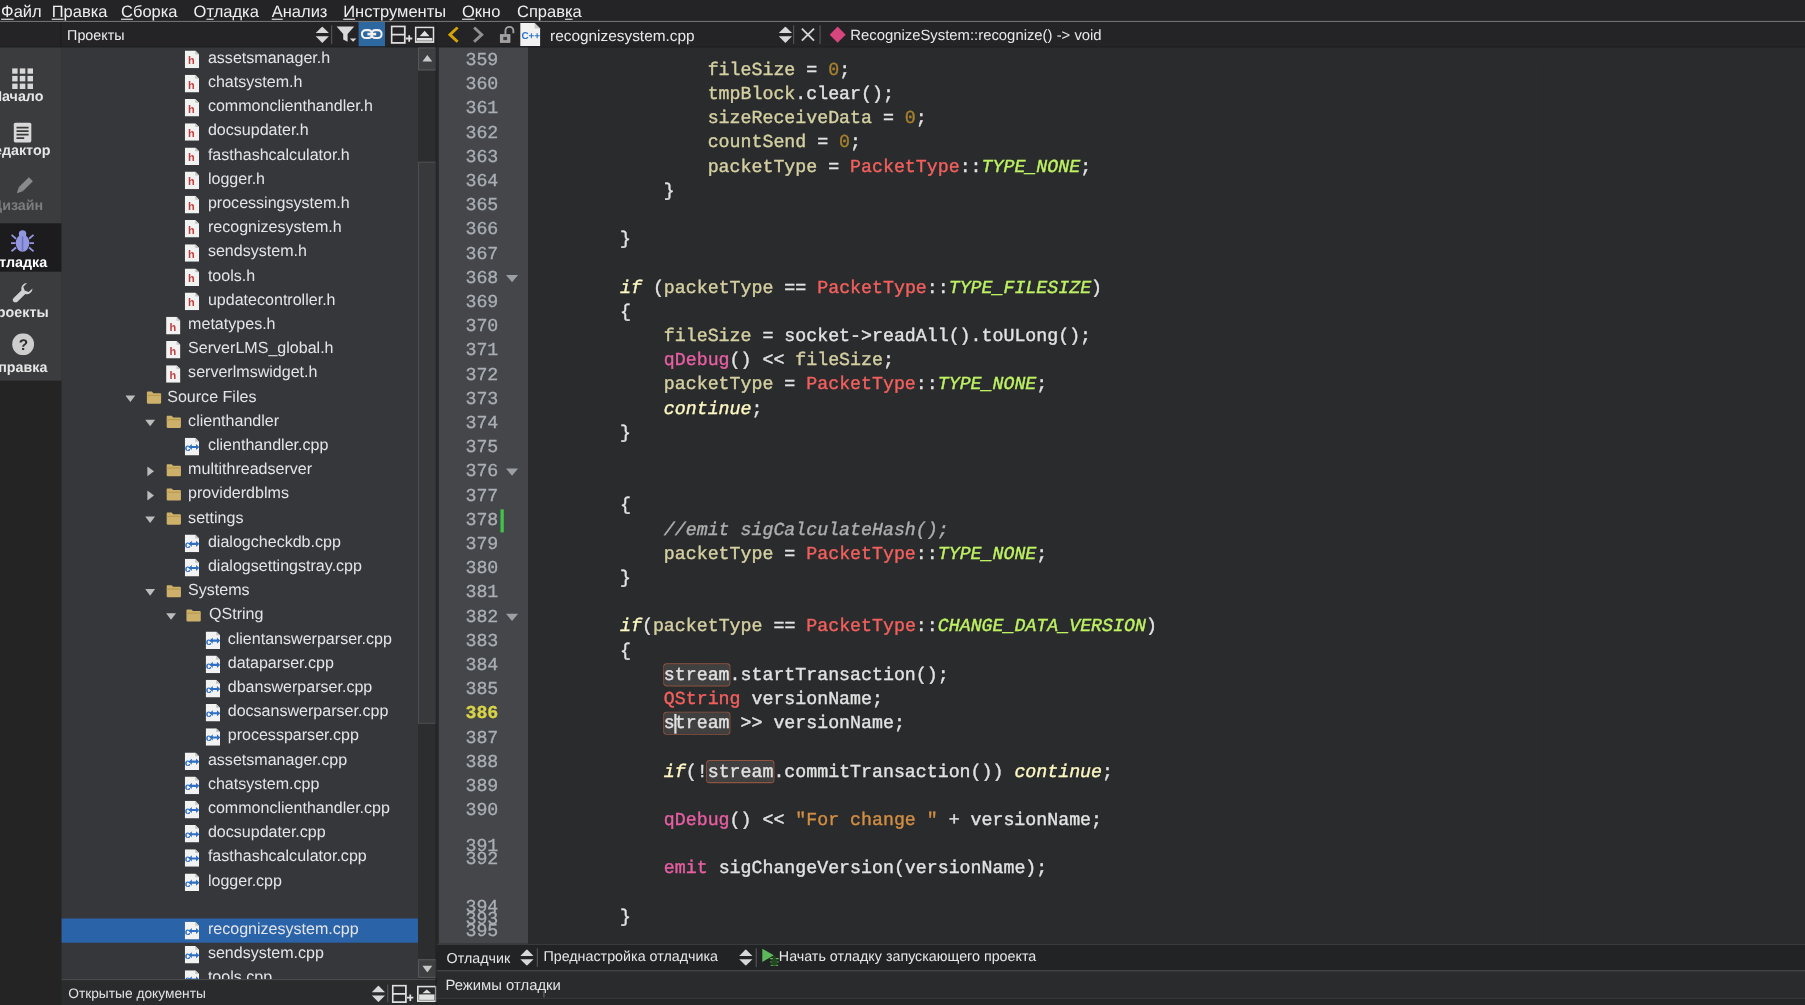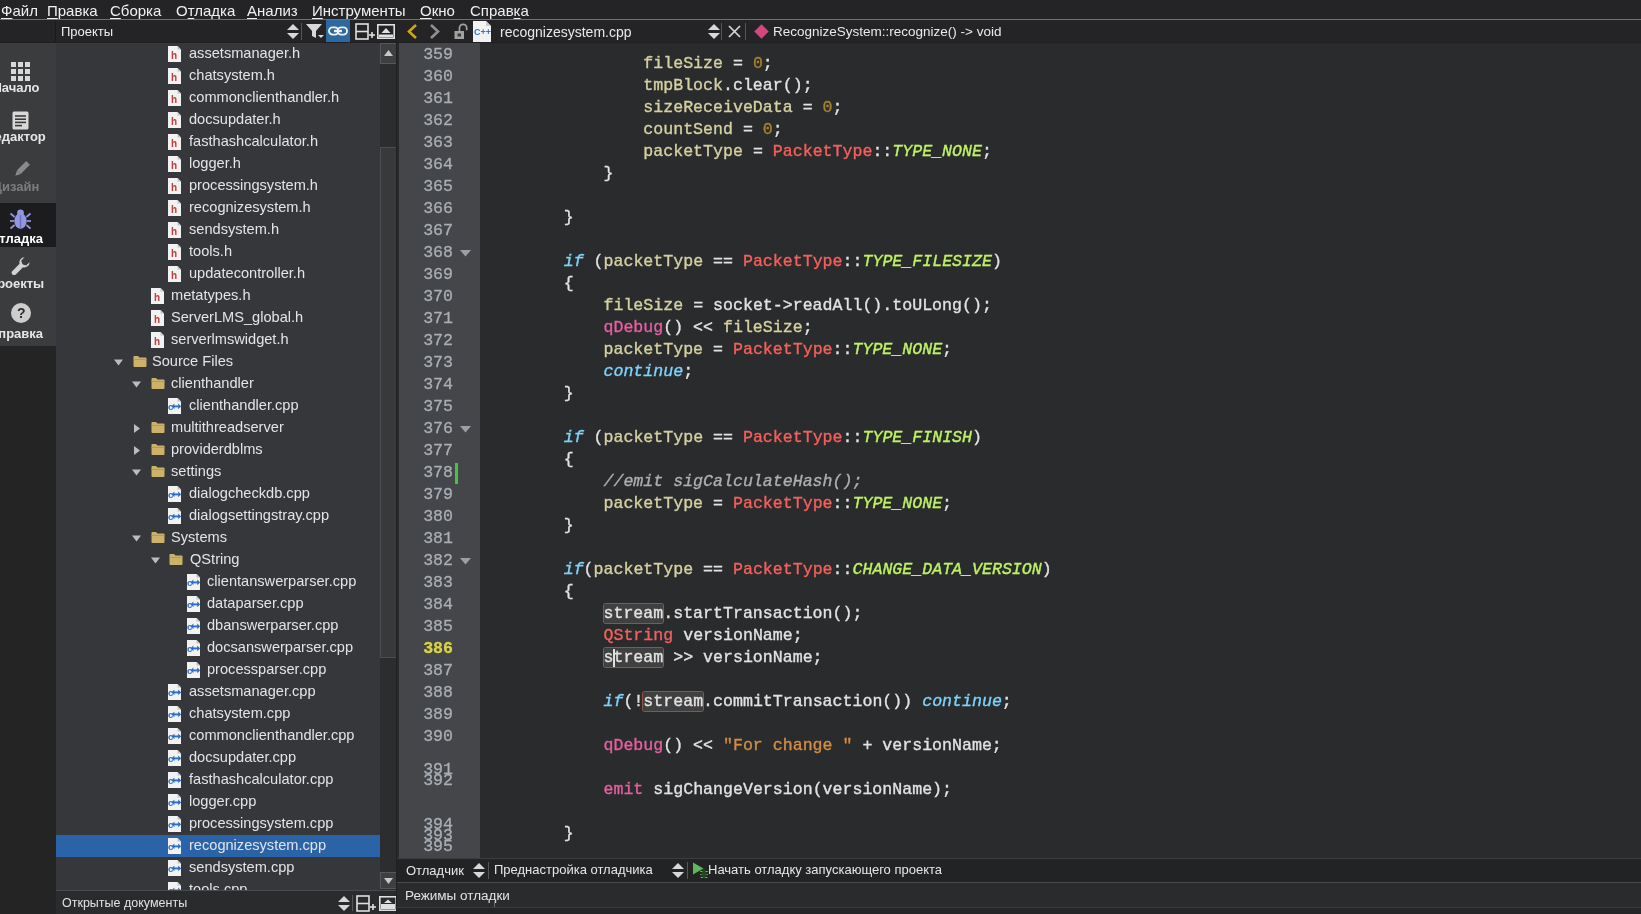--- a/index.html
+++ b/index.html
@@ -22,21 +22,21 @@
 .trow .tx{position:absolute;top:2px;}
 .sel{background:#2b63a8;}
 
 #vsb{left:380px;top:43px;width:17px;height:847px;background:#2c2d2f;}
 
 #gutter{left:397px;top:43px;width:83px;height:815px;background:#44464a;}
 #gutedge{left:397px;top:43px;width:2px;height:815px;background:#28292b;}
 #code{left:480px;top:52px;width:923px;height:815px;background:#2a2b2c;}
 .cl{position:absolute;left:4px;height:22px;line-height:22px;white-space:pre;font-family:"Liberation Mono",monospace;font-size:16.6px;color:#e2e2e2;-webkit-text-stroke:0.35px;}
 .ln{position:absolute;right:27px;height:22px;line-height:22px;font-family:"Liberation Mono",monospace;font-size:16.6px;color:#a9aeb4;-webkit-text-stroke:0.3px;}
-.k{color:#7dd3fc;font-style:italic;}
+.k{color:#fef9c3;font-style:italic;}
 .t{color:#f2605e;}
 .e{color:#bef264;font-style:italic;}
 .n{color:#a5802f;}
 .f{color:#d5d0a2;}
 .m{color:#e75fa3;}
 .s{color:#d28e43;}
 .c{color:#aeaeae;font-style:italic;}
 .occ{background:#404040;box-shadow:0 0 0 1px #8f5540;border-radius:2px;}
 
 #dbgbar{left:397px;top:858px;width:1244px;height:23px;background:#222325;border-top:1px solid #3c3d3f;color:#e6e6e6;font-size:13px;}
@@ -441,26 +441,20 @@
           <use href="#fc"></use>
         </svg>
         <span class="tx" style="left:133px">fasthashcalculator.cpp</span>
       </div>
 <div class="trow" style="top:748px">
         <svg class="ab" style="left:112px;top:3px" width="13" height="16">
           <use href="#fc"></use>
         </svg>
         <span class="tx" style="left:133px">logger.cpp</span>
       </div>
-<div class="trow" style="top:770px">
-        <svg class="ab" style="left:112px;top:3px" width="13" height="16">
-          <use href="#fc"></use>
-        </svg>
-        <span class="tx" style="left:133px">processingsystem.cpp</span>
-      </div>
 <div class="trow sel" style="top:792px">
         <svg class="ab" style="left:112px;top:3px" width="13" height="16">
           <use href="#fc"></use>
         </svg>
         <span class="tx" style="left:133px">recognizesystem.cpp</span>
       </div>
 <div class="trow" style="top:814px">
         <svg class="ab" style="left:112px;top:3px" width="13" height="16">
           <use href="#fc"></use>
         </svg>
@@ -542,21 +536,20 @@
 <div class="cl" style="top:89px">                <span class="f">packetType</span> = <span class="t">PacketType</span>::<span class="e">TYPE_NONE</span>;</div>
 <div class="cl" style="top:111px">            }</div>
 <div class="cl" style="top:155px">        }</div>
 <div class="cl" style="top:199px">        <span class="k">if</span> (<span class="f">packetType</span> == <span class="t">PacketType</span>::<span class="e">TYPE_FILESIZE</span>)</div>
 <div class="cl" style="top:221px">        {</div>
 <div class="cl" style="top:243px">            <span class="f">fileSize</span> = socket-&gt;readAll().toULong();</div>
 <div class="cl" style="top:265px">            <span class="m">qDebug</span>() &lt;&lt; <span class="f">fileSize</span>;</div>
 <div class="cl" style="top:287px">            <span class="f">packetType</span> = <span class="t">PacketType</span>::<span class="e">TYPE_NONE</span>;</div>
 <div class="cl" style="top:309px">            <span class="k">continue</span>;</div>
 <div class="cl" style="top:331px">        }</div>
-<div class="cl" style="top:375px">        <span class="k">if</span> (<span class="f">packetType</span> == <span class="t">PacketType</span>::<span class="e">TYPE_FINISH</span>)</div>
 <div class="cl" style="top:397px">        {</div>
 <div class="cl" style="top:419px">            <span class="c">//emit sigCalculateHash();</span></div>
 <div class="cl" style="top:441px">            <span class="f">packetType</span> = <span class="t">PacketType</span>::<span class="e">TYPE_NONE</span>;</div>
 <div class="cl" style="top:463px">        }</div>
 <div class="cl" style="top:507px">        <span class="k">if</span>(<span class="f">packetType</span> == <span class="t">PacketType</span>::<span class="e">CHANGE_DATA_VERSION</span>)</div>
 <div class="cl" style="top:529px">        {</div>
 <div class="cl" style="top:551px">            <span class="occ">stream</span>.startTransaction();</div>
 <div class="cl" style="top:573px">            <span class="t">QString</span> versionName;</div>
 <div class="cl" style="top:595px">            <span class="occ">stream</span> &gt;&gt; versionName;</div>
 <div class="cl" style="top:639px">            <span class="k">if</span>(!<span class="occ">stream</span>.commitTransaction()) <span class="k">continue</span>;</div>

